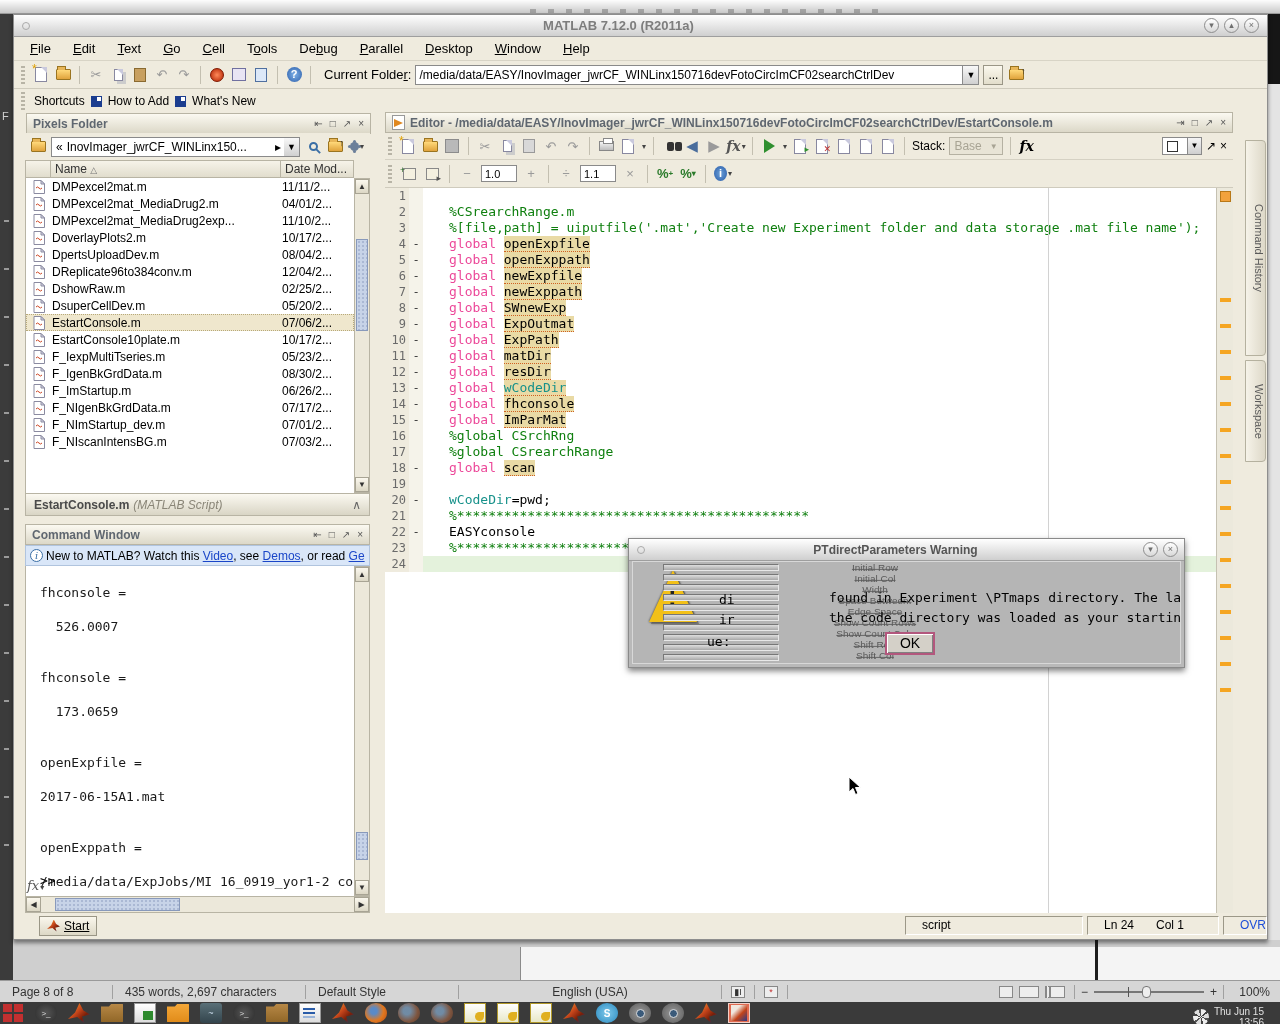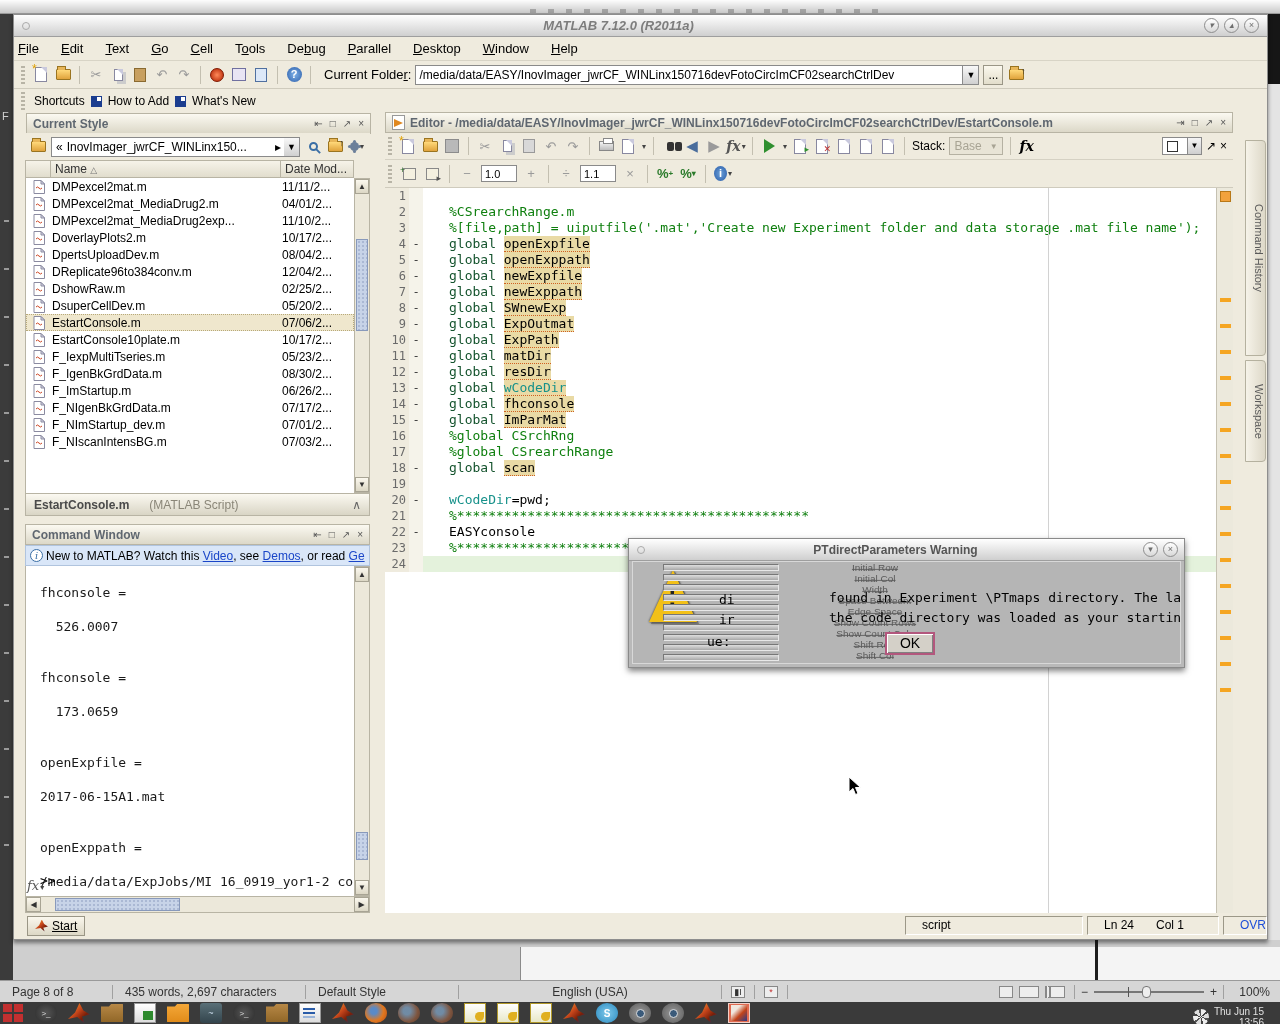--- a/index.html
+++ b/index.html
@@ -27,22 +27,22 @@
     display:flex; align-items:center; position:relative; }
   .titlebar .t-title { flex:1; text-align:center; font-weight:bold; color:#7d7d7d; font-size:13px; }
   .round-btn { width:15px; height:15px; border:1px solid #8d8d8d; border-radius:50%;
     background:linear-gradient(#fff,#d8d8d8); color:#6f6f6f; font-size:9px; line-height:13px;
     text-align:center; margin-left:5px; flex:none; }
   .tiny-circle { width:8px; height:8px; border:1px solid #aaa; border-radius:50%; margin:0 8px; flex:none; }
 
   
   #mlwin { left:13px; top:14px; width:1255px; height:926px; background:#efebde;
     border:1px solid #8e8e8e; box-shadow:0 3px 4px rgba(0,0,0,.45); }
-  #ml-title { height:22px;font-style:italic; }
-  #ml-menubar { height:24px; display:flex; align-items:center; padding-left:4px;
+  #ml-title { height:22px; }
+  #ml-menubar { height:24px; display:flex; align-items:center; padding-left:16px;
     border-bottom:1px solid #d8d4c6; }
   .menu-item { margin-right:22px; font-size:13px; }
   .menu-item u, .accel { text-decoration:underline; }
 
   #ml-toolbar { height:28px; display:flex; align-items:center; padding-left:4px; gap:4px;
     border-bottom:1px solid #cfcbbd; }
   .handle { width:4px; height:18px; margin:0 3px;
     background:repeating-linear-gradient(#b8b4a6 0 2px,transparent 2px 4px); }
   .tsep { width:1px; height:18px; background:#c3bfb0; margin:0 3px; }
   .icon16 { width:18px; height:18px; display:flex; align-items:center; justify-content:center;
@@ -111,21 +111,21 @@
   .frow .fdate { flex:1; overflow:hidden; white-space:nowrap; }
   .vscroll { background:#ece8da; border:1px solid #b8b4a4; }
   .sbtn { height:15px; background:linear-gradient(#fbf8ee,#dcd7c5); border:1px solid #a8a494;
     font-size:8px; text-align:center; line-height:14px; color:#333; }
   .thumb { background:#c7d3e8; border:1px solid #8899bb;
     background-image:radial-gradient(#aab8d4 1px,transparent 1px); background-size:4px 4px; }
   #cf-detail { left:25px; top:493px; width:345px; height:23px;
     background:linear-gradient(#fbf9f1,#d9d5c5); border:1px solid #b8b4a4;
     display:flex; align-items:center; padding:0 8px; }
   #cf-detail b { color:#4a4a4a; font-size:12px; }
-  #cf-detail .suffix { color:#8a8678; margin-left:20px; }
+  #cf-detail .suffix { color:#8a8678; margin-left:4px;font-style:italic; }
   #cf-detail .chev { flex:none; margin-left:auto; color:#666; }
 
   
   #cw-banner { left:25px; top:545px; width:345px; height:21px; background:#d9e6f8;
     border:1px solid #b0c4de; display:flex; align-items:center; padding:0 4px; gap:3px;
     font-size:12px; overflow:hidden; white-space:nowrap; }
   .info-ic { width:13px; height:13px; border:1px solid #3a6ea5; border-radius:50%; color:#3a6ea5;
     font-family:"DejaVu Serif",serif; font-style:italic; font-size:10px; line-height:12px;
     text-align:center; flex:none; background:#fff; }
   .blink { color:#1a46c8; text-decoration:underline; }
@@ -133,21 +133,21 @@
     border-left:1px solid #b8b4a4; overflow:hidden; position:absolute; }
   #console pre { font-family:"DejaVu Sans Mono", monospace; font-size:13px; line-height:17px;
     color:#1a1a1a; padding:18px 0 0 14px; }
   #console .prompt-row { position:absolute; left:14px; bottom:8px; font-family:"DejaVu Sans Mono",monospace; font-size:13px; }
   #cw-fx { left:27px; top:878px; font-family:"DejaVu Serif",serif; font-style:italic; font-size:13px; color:#555; }
   #cw-hscroll { left:25px; top:896px; width:345px; height:17px; background:#ece8da; border:1px solid #b8b4a4;
     display:flex; }
 
   
   #ml-bottom { left:25px; top:913px; width:1243px; height:25px; display:flex; align-items:center; }
-  #start-btn { height:20px; margin-left:2px; border:1px solid #9a9686; background:linear-gradient(#faf7ed,#ddd8c6);
+  #start-btn { height:20px; margin-left:14px; border:1px solid #9a9686; background:linear-gradient(#faf7ed,#ddd8c6);
     display:flex; align-items:center; gap:4px; padding:0 7px; font-size:12px;text-decoration:underline; }
   .statusfield { height:19px; border:1px solid; border-color:#9c9888 #fff #fff #9c9888; background:#efebde;
     font-size:12px; padding:0 16px; line-height:17px; }
   #sf-script { position:absolute; left:880px; width:178px; }
   #sf-lncol  { position:absolute; left:1062px; width:132px; display:flex; gap:22px; }
   #sf-ovr    { position:absolute; left:1198px; width:44px; color:#1d4ed8; }
 
   
   #ed-hdr { left:385px; top:112px; width:848px; }
   .ed-docic { width:13px; height:15px; background:#fff; border:1px solid #999; position:relative; margin-right:5px; }
@@ -165,21 +165,21 @@
   .wsq-combo .sq { width:11px; height:11px; border:1px solid #333; margin:0 4px; }
   .wsq-combo .ca { margin-left:auto; width:14px; height:16px; background:linear-gradient(#f4f4f4,#cfcfcf);
     border-left:1px solid #8a8a8a; font-size:8px; line-height:16px; text-align:center; }
 
   #code { left:385px; top:188px; width:848px; height:725px; background:#fff; overflow:hidden; position:absolute; }
   .cl { display:flex; height:16px; font-family:"DejaVu Sans Mono",monospace; font-size:13px; line-height:16px; position:relative; }
   .cl .ln { width:24px; flex:none; background:#efebde; color:#6a6a6a; text-align:right; padding-right:3px; font-size:12px; }
   .cl .dash { width:14px; flex:none; background:#f5f3ea; color:#444; text-align:center; font-size:12px; }
   .cl .ct { flex:1; white-space:pre; padding-left:26px; }
   .cl.cur .ct { background:#e4f2dc; }
-  .seg-cm { color:#0e7f0e; } .seg-kw { color:#14532d; } .seg-pl { color:#000; }
+  .seg-cm { color:#0e7f0e; } .seg-kw { color:#ec4899; } .seg-pl { color:#000; }
   .seg-tl { color:#17918a; }
   .seg-vh { background:#e9daa5; border-bottom:1px dotted #d06020; }
   .seg-vth { background:#e9daa5; color:#17918a; border-bottom:1px dotted #d06020; }
   #margin-line { position:absolute; left:663px; top:0; bottom:0; width:0; border-left:1px solid #d2d2d2; }
   #mlint { position:absolute; left:831px; top:0; bottom:0; width:17px; background:#ece9dc; border-left:1px solid #c5c1b2; }
   #mlint .mbox { position:absolute; left:3px; top:3px; width:11px; height:11px; background:#f2a23c; border:1px solid #b87818; }
   .mdash { position:absolute; left:3px; width:11px; height:4px; background:#f5a623; }
 
   
   .vtab { position:absolute; width:21px; background:linear-gradient(90deg,#f6f3e9,#ddd8c8);
@@ -350,21 +350,21 @@
   <div id="ml-shortcuts">
     <span class="handle"></span>
     <span>Shortcuts</span>
     <span class="sc-ic"></span>
     <span>How to Add</span>
     <span class="sc-ic"></span>
     <span>What's New</span>
   </div>
 
   <div class="phdr abs" style="left:12px;top:98px;width:345px">
-    <span class="ptitle">Current Style</span>
+    <span class="ptitle">Pixels Folder</span>
     <span class="pico">⇤</span>
     <span class="pico">□</span>
     <span class="pico">↗</span>
     <span class="pico">×</span>
   </div>
 </div>
 
 <div id="cf-addr" class="abs">
   <span class="icon16">
       <span class="folder-ic"></span>

